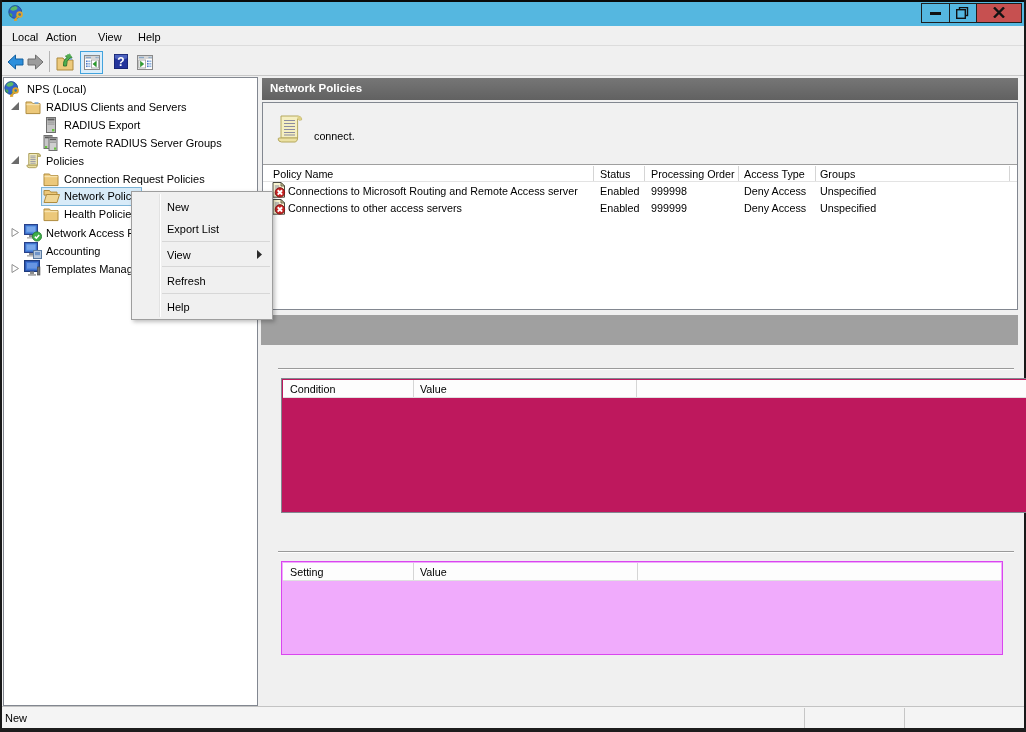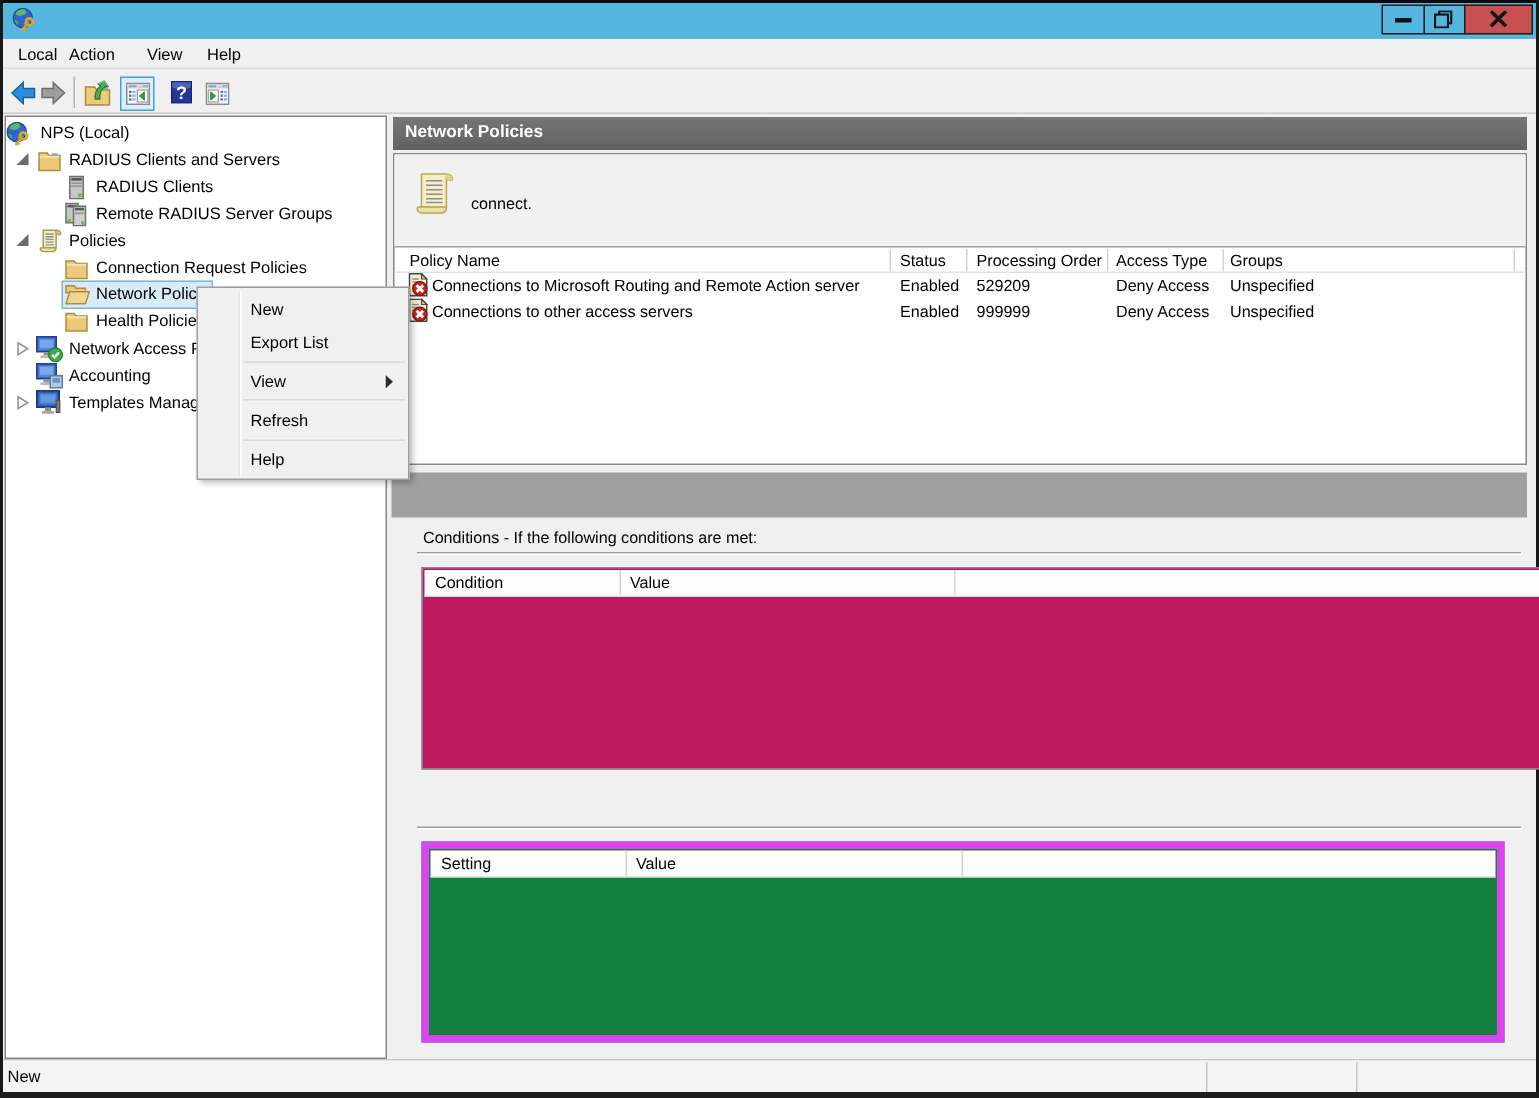--- a/index.html
+++ b/index.html
@@ -132,21 +132,21 @@
   </svg>
   <div class="t" style="left:46px;top:99px">RADIUS Clients and Servers</div>
 
   <svg style="left:45px;top:117px" width="12" height="16" viewBox="0 0 12 16">
     <rect x="1.5" y="0.5" width="9" height="15" fill="#c6c6c6" stroke="#6f6f6f" stroke-width="1"></rect>
     <rect x="2.5" y="1.5" width="7" height="2" fill="#5a5a5a"></rect>
     <rect x="2.5" y="4.5" width="7" height="1.2" fill="#9a9a9a"></rect>
     <rect x="2.5" y="6.5" width="7" height="1.2" fill="#9a9a9a"></rect>
     <rect x="7" y="12" width="2.4" height="2.4" fill="#67c33f"></rect>
   </svg>
-  <div class="t" style="left:64px;top:117px">RADIUS Clients</div>
+  <div class="t" style="left:64px;top:117px">RADIUS Export</div>
 
   <svg style="left:43px;top:135px" width="16" height="16" viewBox="0 0 16 16">
     <rect x="1" y="0.5" width="8" height="13" fill="#c6c6c6" stroke="#6f6f6f" stroke-width="1"></rect>
     <rect x="2" y="1.5" width="6" height="1.8" fill="#5a5a5a"></rect>
     <rect x="6" y="2.5" width="8" height="13" fill="#cfcfcf" stroke="#6f6f6f" stroke-width="1"></rect>
     <rect x="7" y="3.5" width="6" height="1.8" fill="#5a5a5a"></rect>
     <rect x="7" y="6.5" width="6" height="1.4" fill="#9a9a9a"></rect>
     <rect x="11" y="12.5" width="2.2" height="2.2" fill="#67c33f"></rect>
     <rect x="2" y="11" width="2.2" height="2.2" fill="#67c33f"></rect>
   </svg>
@@ -248,57 +248,56 @@
   <div class="abs" style="left:1009px;top:166px;width:1px;height:15px;background:#d5d5d5"></div>
   <div class="abs" style="left:263px;top:181px;width:754px;height:1px;background:#e3e3e3"></div>
 
   <svg style="left:271px;top:182px" width="16" height="16" viewBox="0 0 16 16">
     <path d="M2 0.5 H10 L13.5 4 V15.2 H2 Z" fill="#f8f3cf" stroke="#4a4a42" stroke-width="1"></path>
     <path d="M10 0.5 L13.5 4 H10 Z" fill="#d8d090" stroke="#4a4a42" stroke-width="0.8"></path>
     <path d="M3.8 4 h4.4 M3.8 6 h6.4 M3.8 8 h2.6 M3.8 10 h2 M3.8 12 h2" stroke="#8a8a9c" stroke-width="1"></path>
     <circle cx="8.9" cy="10.4" r="4.7" fill="#c92323" stroke="#821414" stroke-width="0.9"></circle>
     <path d="M6.7 8.2 l4.4 4.4 M11.1 8.2 l-4.4 4.4" stroke="#fff" stroke-width="2"></path>
   </svg>
-  <div class="s" style="left:288px;top:184px">Connections to Microsoft Routing and Remote Action server</div>
+  <div class="s" style="left:288px;top:184px">Connections to Microsoft Routing and Remote Access server</div>
   <div class="s" style="left:600px;top:184px">Enabled</div>
-  <div class="s" style="left:651px;top:184px">529209</div>
+  <div class="s" style="left:651px;top:184px">999998</div>
   <div class="s" style="left:744px;top:184px">Deny Access</div>
   <div class="s" style="left:820px;top:184px">Unspecified</div>
 
   <svg style="left:271px;top:199px" width="16" height="16" viewBox="0 0 16 16">
     <path d="M2 0.5 H10 L13.5 4 V15.2 H2 Z" fill="#f8f3cf" stroke="#4a4a42" stroke-width="1"></path>
     <path d="M10 0.5 L13.5 4 H10 Z" fill="#d8d090" stroke="#4a4a42" stroke-width="0.8"></path>
     <path d="M3.8 4 h4.4 M3.8 6 h6.4 M3.8 8 h2.6 M3.8 10 h2 M3.8 12 h2" stroke="#8a8a9c" stroke-width="1"></path>
     <circle cx="8.9" cy="10.4" r="4.7" fill="#c92323" stroke="#821414" stroke-width="0.9"></circle>
     <path d="M6.7 8.2 l4.4 4.4 M11.1 8.2 l-4.4 4.4" stroke="#fff" stroke-width="2"></path>
   </svg>
   <div class="s" style="left:288px;top:201px">Connections to other access servers</div>
   <div class="s" style="left:600px;top:201px">Enabled</div>
   <div class="s" style="left:651px;top:201px">999999</div>
   <div class="s" style="left:744px;top:201px">Deny Access</div>
   <div class="s" style="left:820px;top:201px">Unspecified</div>
 
   <div class="abs" style="left:261px;top:315px;width:757px;height:30px;background:#a0a0a0"></div>
 
-  <div class="s" style="left:282px;top:352px">Conditions - If the following conditions are met:</div>
   <div class="abs" style="left:278px;top:368px;width:736px;height:1px;background:#9a9a9a"></div>
   <div class="abs" style="left:278px;top:369px;width:736px;height:1px;background:#fdfdfd"></div>
 
   <div class="abs" style="left:281px;top:378px;width:834px;height:135px;background:#be185d;border:1px solid #828790;box-sizing:border-box">
     <div style="position:absolute;left:1px;top:1px;right:1px;height:17px;background:#fdfdfd;border-bottom:1px solid #e0e0e0"></div>
     <div class="abs" style="left:131px;top:1px;width:1px;height:17px;background:#d5d5d5"></div>
     <div class="abs" style="left:354px;top:1px;width:1px;height:17px;background:#d5d5d5"></div>
     <div class="s" style="left:8px;top:3px">Condition</div>
     <div class="s" style="left:138px;top:3px">Value</div>
   </div>
 
   <div class="abs" style="left:278px;top:551px;width:736px;height:1px;background:#9a9a9a"></div>
   <div class="abs" style="left:278px;top:552px;width:736px;height:1px;background:#fdfdfd"></div>
 
-  <div class="abs" style="left:281px;top:561px;width:722px;height:134px;background:#15803d;border:5px solid #d946ef;box-sizing:border-box">
+  <div class="abs" style="left:281px;top:561px;width:722px;height:94px;background:#f0abfc;border:1px solid #d946ef;box-sizing:border-box">
     <div style="position:absolute;left:1px;top:1px;right:1px;height:17px;background:#fdfdfd;border-bottom:1px solid #e0e0e0"></div>
     <div class="abs" style="left:131px;top:1px;width:1px;height:17px;background:#d5d5d5"></div>
     <div class="abs" style="left:355px;top:1px;width:1px;height:17px;background:#d5d5d5"></div>
     <div class="s" style="left:8px;top:3px">Setting</div>
     <div class="s" style="left:138px;top:3px">Value</div>
   </div>
 
   <div class="abs" style="left:2px;top:706px;width:1022px;height:1px;background:#c3c3c3"></div>
   <div class="abs" style="left:2px;top:707px;width:1022px;height:21px;background:#f4f4f4"></div>
   <div class="abs" style="left:804px;top:708px;width:1px;height:20px;background:#c6c6c6"></div>

